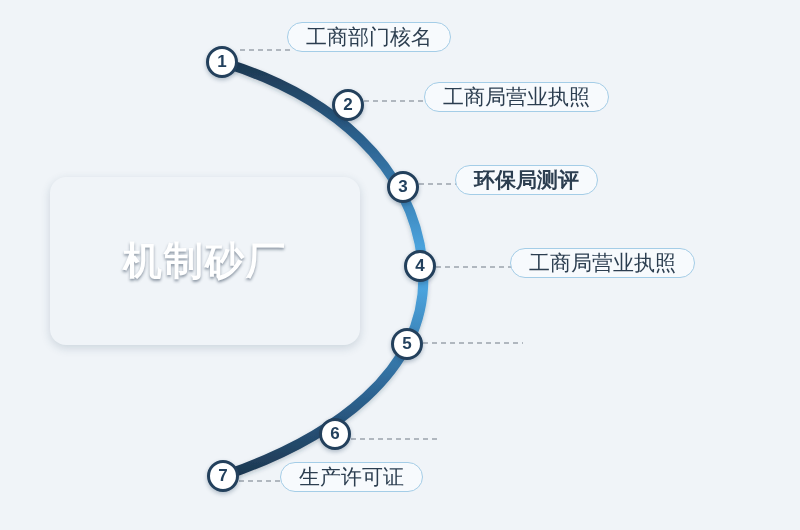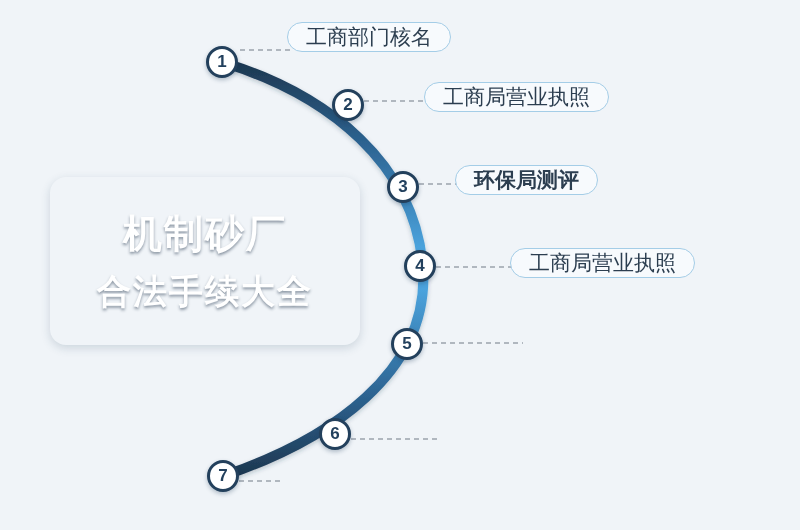--- a/index.html
+++ b/index.html
@@ -121,29 +121,29 @@
       <line x1="419" y1="184" x2="458" y2="184"></line>
       <line x1="436" y1="267" x2="513" y2="267"></line>
       <line x1="423" y1="343" x2="523" y2="343"></line>
       <line x1="351" y1="439" x2="437" y2="439"></line>
       <line x1="239" y1="481" x2="283" y2="481"></line>
     </g>
   </svg>
 
   <div id="title-card">
     <div class="title-line" id="title-line-1">机制砂厂</div>
-    <div class="title-line" id="title-line-2">合法手续大全</div>
   </div>
 
   <div class="step-circle" style="left:206px; top:46px;">1</div>
   <div class="step-circle" style="left:332px; top:89px;">2</div>
   <div class="step-circle" style="left:387px; top:171px;">3</div>
   <div class="step-circle" style="left:404px; top:250px;">4</div>
   <div class="step-circle" style="left:391px; top:328px;">5</div>
   <div class="step-circle" style="left:319px; top:418px;">6</div>
   <div class="step-circle" style="left:207px; top:460px;">7</div>
 
   <div class="step-label" style="left:287px; top:22px;">工商部门核名</div>
   <div class="step-label" style="left:424px; top:82px;">工商局营业执照</div>
   <div class="step-label" style="left:455px; top:165px;font-weight:bold;">环保局测评</div>
   <div class="step-label" style="left:510px; top:248px;">工商局营业执照</div>
+  <div class="step-label" style="left:280px; top:462px;">生产许可证</div>
 
 </div>
 
 </body></html>

